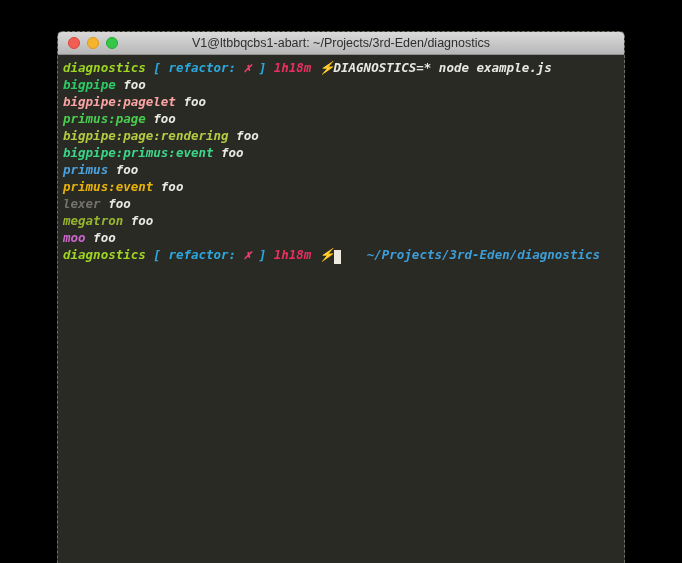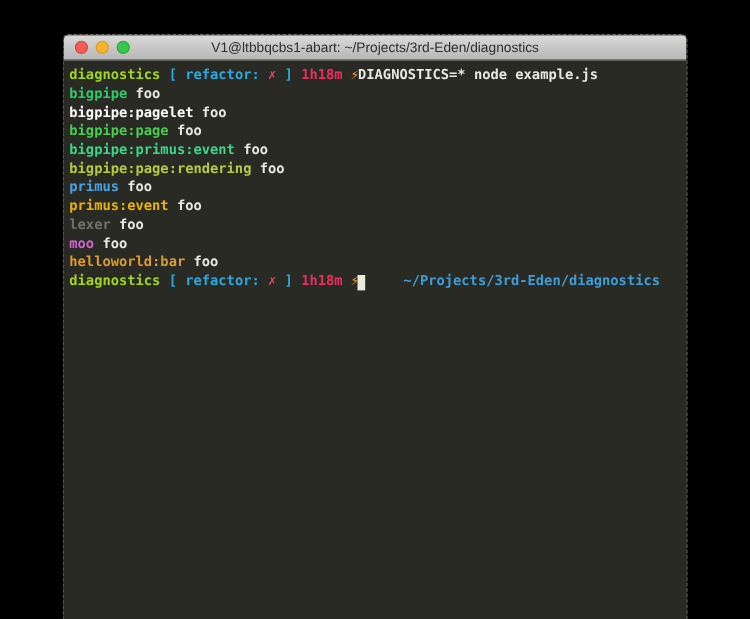--- a/index.html
+++ b/index.html
@@ -63,20 +63,21 @@
     font-size:12.5px;
     font-weight:700;
     line-height:17px;
     color:#e9e9e3;
     cursor:text;
   }
   .line{
     white-space:pre;
     display:flex;
     align-items:flex-start;
+    font-style:italic;
   }
   .line .left{white-space:pre;}
   .line .right{
     margin-left:auto;
     padding-right:19px;
     white-space:pre;
   }
   .cursor{
     display:inline-block;
     width:7px;height:14px;
@@ -94,24 +95,24 @@
     <div class="traffic">
       <button class="light red" aria-label="close"></button>
       <button class="light yellow" aria-label="minimize"></button>
       <button class="light green" aria-label="zoom"></button>
     </div>
     <div class="title">V1@ltbbqcbs1-abart: ~/Projects/3rd-Eden/diagnostics</div>
   </div>
   <div class="screen" id="screen">
       <div class="line"><span class="left"><span style="color: rgb(159, 214, 34);">diagnostics</span><span style="color: rgb(233, 233, 227);"> </span><span style="color: rgb(42, 169, 224);">[ refactor: </span><span style="color: rgb(229, 66, 106);">✗</span><span style="color: rgb(42, 169, 224);"> ]</span><span style="color: rgb(233, 233, 227);"> </span><span style="color: rgb(234, 47, 95);">1h18m</span><span style="color: rgb(233, 233, 227);"> </span><span class="bolt" style="color: rgb(245, 161, 45);">⚡</span><span style="color: rgb(233, 233, 227);">DIAGNOSTICS=* node example.js</span></span></div>
       <div class="line"><span class="left"><span style="color: rgb(46, 204, 102); margin-top: 35px;">bigpipe</span><span style="color: rgb(233, 233, 227);"> foo</span></span></div>
-      <div class="line"><span class="left"><span style="color: #ffffff;">bigpipe:pagelet</span><span style="color: rgb(233, 233, 227);"> foo</span></span></div>
-      <div class="line"><span class="left"><span style="color: rgb(73, 204, 80);">bigpipe:page</span><span style="color: rgb(233, 233, 227);"> foo</span></span></div>
+      <div class="line"><span class="left"><span style="color: #fca5a5;">bigpipe:pagelet</span><span style="color: rgb(233, 233, 227);"> foo</span></span></div>
+      <div class="line"><span class="left"><span style="color: rgb(73, 204, 80);">primus:page</span><span style="color: rgb(233, 233, 227);"> foo</span></span></div>
+      <div class="line"><span class="left"><span style="color: rgb(179, 204, 66);">bigpipe:page:rendering</span><span style="color: rgb(233, 233, 227);"> foo</span></span></div>
       <div class="line"><span class="left"><span style="color: rgb(59, 214, 136);">bigpipe:primus:event</span><span style="color: rgb(233, 233, 227);"> foo</span></span></div>
-      <div class="line"><span class="left"><span style="color: rgb(179, 204, 66);">bigpipe:page:rendering</span><span style="color: rgb(233, 233, 227);"> foo</span></span></div>
       <div class="line"><span class="left"><span style="color: rgb(74, 162, 224);">primus</span><span style="color: rgb(233, 233, 227);"> foo</span></span></div>
       <div class="line"><span class="left"><span style="color: #eab308;">primus:event</span><span style="color: rgb(233, 233, 227);"> foo</span></span></div>
       <div class="line"><span class="left"><span style="color: rgb(115, 115, 106);">lexer</span><span style="color: rgb(233, 233, 227);"> foo</span></span></div>
+      <div class="line"><span class="left"><span style="color: rgb(150, 181, 47);">megatron</span><span style="color: rgb(233, 233, 227);"> foo</span></span></div>
       <div class="line"><span class="left"><span style="color: rgb(204, 102, 204);">moo</span><span style="color: rgb(233, 233, 227);"> foo</span></span></div>
-      <div class="line"><span class="left"><span style="color: rgb(221, 156, 47);">helloworld:bar</span><span style="color: rgb(233, 233, 227);"> foo</span></span></div>
       <div class="line"><span class="left"><span style="color: rgb(159, 214, 34);">diagnostics</span><span style="color: rgb(233, 233, 227);"> </span><span style="color: rgb(42, 169, 224);">[ refactor: </span><span style="color: rgb(229, 66, 106);">✗</span><span style="color: rgb(42, 169, 224);"> ]</span><span style="color: rgb(233, 233, 227);"> </span><span style="color: rgb(234, 47, 95);">1h18m</span><span style="color: rgb(233, 233, 227);"> </span><span class="bolt" style="color: rgb(245, 161, 45);">⚡</span><span class="cursor"></span></span><span class="right" style="color: rgb(61, 158, 216);">~/Projects/3rd-Eden/diagnostics</span></div>
     </div>
 </div>
 
 </body></html>

